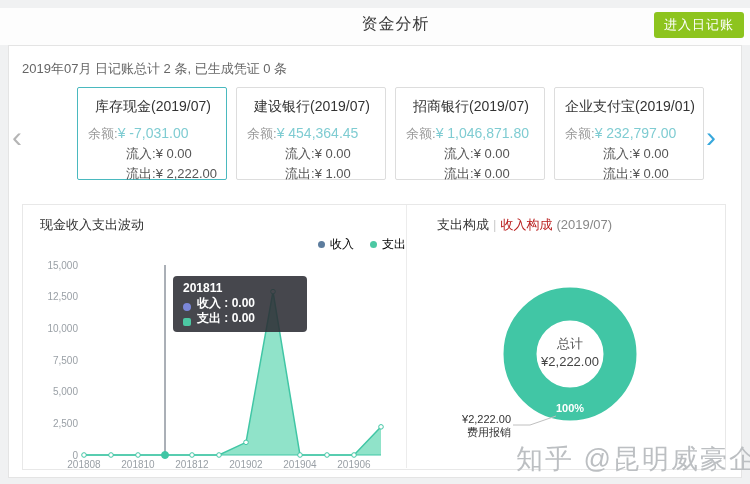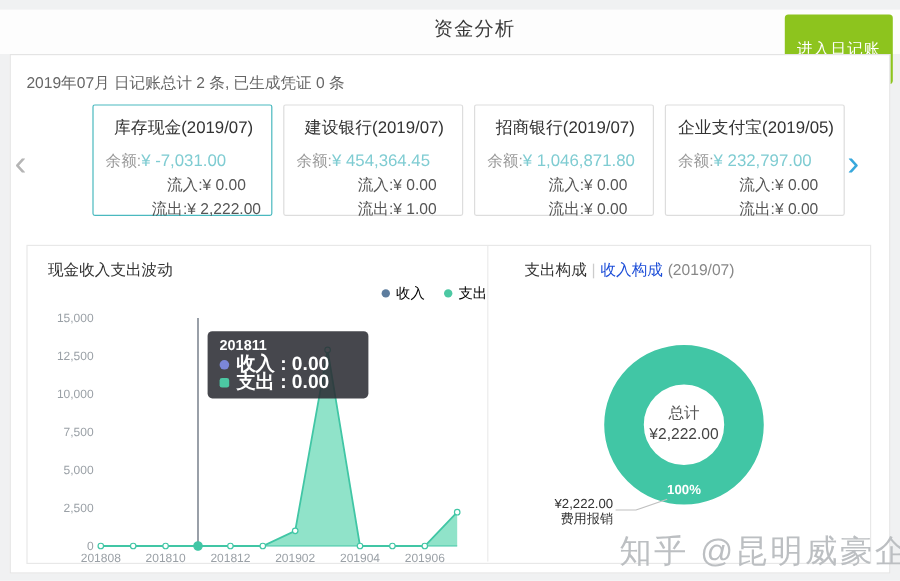--- a/index.html
+++ b/index.html
@@ -3,66 +3,66 @@
 <meta charset="utf-8">
 <style>
   * { margin:0; padding:0; box-sizing:border-box; }
   html,body { width:750px; height:484px; }
   body { font-family:"Liberation Sans","DejaVu Sans",sans-serif; background:#f0f1f2; position:relative; overflow:hidden; }
   .abs { position:absolute; }
 
   
   .header { left:0; top:8px; width:750px; height:37px; background:#fdfdfd; }
   .page-title { left:0; right:0; top:14px; text-align:center; font-size:16px; color:#3a3a3a; letter-spacing:1px;margin-left:41px; }
-  .enter-btn { right:6px; top:12px; background:#8dc41e; color:#fff; font-size:13px; padding:20px 10px; border:none; border-radius:3px; cursor:pointer; letter-spacing:1px; }
+  .enter-btn { right:6px; top:12px; background:#8dc41e; color:#fff; font-size:13px; padding:4px 10px; border:none; border-radius:3px; cursor:pointer; letter-spacing:1px; }
 
   
   .main-panel { left:8px; top:45px; width:734px; height:433px; background:#fff; border:1px solid #e4e4e4; }
   .summary { left:22px; top:60px; font-size:13px; color:#666; }
 
   
   .chev { font-size:30px; line-height:30px; cursor:pointer; user-select:none; }
   .chev-left { left:12px; top:122px; color:#b5b5b5; }
   .chev-right { left:706px; top:122px; color:#38a8dc; }
   .cards { left:36px; top:87px; width:668px; display:flex; gap:9px;padding-left:41px; }
   .card { flex:1; height:93px; background:#fff; border:1px solid #ddd; border-radius:2px; padding:10px 8px 0 10px; cursor:pointer; }
   .card.selected { border:1px solid #4ab9bf; }
   .card-title { font-size:14px; color:#333; text-align:center; margin-bottom:7px; white-space:nowrap; }
   .card-line { font-size:13px; color:#555; line-height:20px; white-space:nowrap; }
   .balance-label { color:#999; }
   .balance-value { color:#7fccd2; font-size:14px; }
-  .flow-line { padding-left:38px;text-align:center; }
+  .flow-line { padding-left:38px; }
 
   
   .chart-panel { left:22px; top:204px; width:704px; height:266px; background:#fff; border:1px solid #e8e8e8; }
   .panel-divider { left:406px; top:205px; width:1px; height:263px; background:#ececec; }
   .lc-title { left:40px; top:216px; font-size:13px; color:#333; }
   .legend { left:318px; top:236px; display:flex; gap:16px; }
   .legend-item { display:flex; align-items:center; gap:5px; cursor:pointer; }
   .legend-dot { width:7px; height:7px; border-radius:50%; }
   .dot-income { background:#5d7d9e; }
   .dot-expense { background:#4cc8a3; }
   .legend-label { font-size:12px; color:#000000; }
 
   svg { font-family:inherit; }
   .cash-chart { left:32px; top:255px; }
   .tick { font-size:10px; fill:#9aa0a6; }
 
   
   .tooltip { left:173px; top:276px; width:134px; background:rgba(44,46,52,0.88); border-radius:4px; padding:5px 10px 6px 10px; color:#fff; z-index:5; }
   .tt-title { font-size:12px; font-weight:bold; line-height:15px; }
-  .tt-row { display:flex; align-items:center; gap:6px; font-size:16px; font-weight:bold; line-height:15px; }
+  .tt-row { display:flex; align-items:flex-end; gap:6px; font-size:12px; font-weight:bold; line-height:15px; }
   .tt-marker-income { width:8px; height:8px; border-radius:50%; background:#7b87d8; flex:none; }
   .tt-marker-expense { width:8px; height:8px; border-radius:2px; background:#4cc8a3; flex:none; }
 
   
   .bd-title { left:437px; top:216px; font-size:13px; white-space:nowrap; }
   .bd-expense { color:#333; cursor:pointer; }
   .bd-sep { color:#ccc; margin:0 4px; }
-  .bd-income { color:#1d4ed8; cursor:pointer;text-align:right; }
+  .bd-income { color:#b91c1c; cursor:pointer;text-align:right; }
   .bd-period { color:#888; margin-left:4px; }
   .donut { left:430px; top:268px; }
   .ring { fill:none; stroke:#41c6a5; stroke-width:33; }
   .center-l1 { font-size:13px; fill:#555; text-anchor:middle; }
   .center-l2 { font-size:13px; fill:#444; text-anchor:middle; }
   .pct { font-size:11px; font-weight:bold; fill:#fff; text-anchor:middle; }
   .callout { fill:none; stroke:#c0c0c0; stroke-width:1; }
   .co-text { font-size:11px; fill:#333; text-anchor:end; }
 
   .watermark { left:516px; top:441px; font-size:27px; color:#bcbfc2; letter-spacing:2px; z-index:9; white-space:nowrap; }
@@ -93,21 +93,21 @@
     <div class="card-line flow-line"><span>流入:</span><span>¥ 0.00</span></div>
     <div class="card-line flow-line"><span>流出:</span><span>¥ 1.00</span></div>
   </div>
   <div class="card">
     <div class="card-title">招商银行(2019/07)</div>
     <div class="card-line"><span class="balance-label">余额:</span><span class="balance-value">¥ 1,046,871.80</span></div>
     <div class="card-line flow-line"><span>流入:</span><span>¥ 0.00</span></div>
     <div class="card-line flow-line"><span>流出:</span><span>¥ 0.00</span></div>
   </div>
   <div class="card">
-    <div class="card-title">企业支付宝(2019/05)</div>
+    <div class="card-title">企业支付宝(2019/01)</div>
     <div class="card-line"><span class="balance-label">余额:</span><span class="balance-value">¥ 232,797.00</span></div>
     <div class="card-line flow-line"><span>流入:</span><span>¥ 0.00</span></div>
     <div class="card-line flow-line"><span>流出:</span><span>¥ 0.00</span></div>
   </div>
 </div>
 
 <div class="abs chart-panel"></div>
 <div class="abs panel-divider"></div>
 
 <div class="abs lc-title">现金收入支出波动</div>

